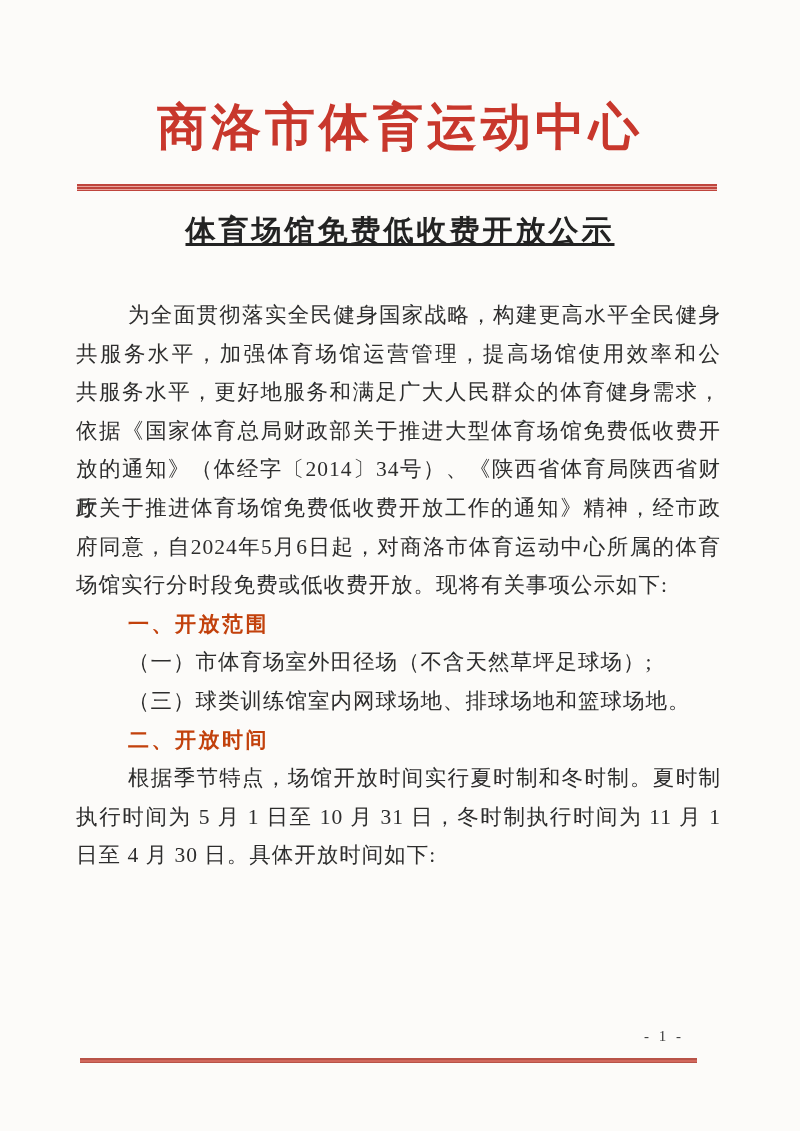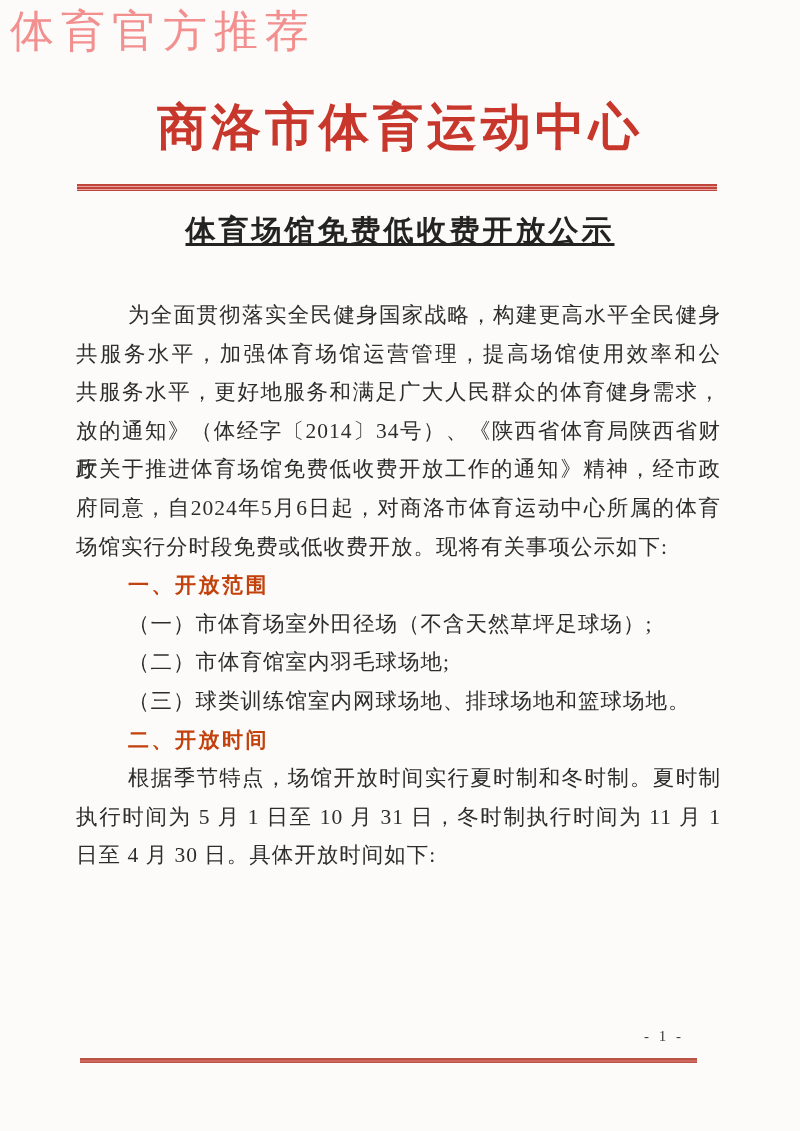--- a/index.html
+++ b/index.html
@@ -108,41 +108,40 @@
       #b85348 0 1.5px,
       var(--footer-line-red) 1.5px 3.5px,
       #b85348 3.5px 5px);
   }
 </style>
 </head>
 <body>
 
 <div class="page">
 
-  <div class="watermark">体育官方推荐</div>
 
   <div class="org-title">商洛市体育运动中心</div>
 
   <div class="title-rule"></div>
 
   <h1 class="doc-title">体育场馆免费低收费开放公示</h1>
 
   <div class="body">
     <div class="ln j ind">为全面贯彻落实全民健身国家战略，构建更高水平全民健身</div>
     <div class="ln j">共服务水平，加强体育场馆运营管理，提高场馆使用效率和公</div>
     <div class="ln j">共服务水平，更好地服务和满足广大人民群众的体育健身需求，</div>
+    <div class="ln j">依据《国家体育总局财政部关于推进大型体育场馆免费低收费开</div>
     <div class="ln j">放的通知》（体经字〔2014〕34号）、《陕西省体育局陕西省财政</div>
     <div class="ln j">厅关于推进体育场馆免费低收费开放工作的通知》精神，经市政</div>
     <div class="ln j">府同意，自2024年5月6日起，对商洛市体育运动中心所属的体育</div>
     <div class="ln">场馆实行分时段免费或低收费开放。现将有关事项公示如下:</div>
 
     <div class="ln sec ind">一、开放范围</div>
 
     <div class="ln ind">（一）市体育场室外田径场（不含天然草坪足球场）;</div>
-    <div class="ln ind">（二）市体育馆室内羽毛球场地;</div>
     <div class="ln ind">（三）球类训练馆室内网球场地、排球场地和篮球场地。</div>
 
     <div class="ln sec ind">二、开放时间</div>
 
     <div class="ln j ind">根据季节特点，场馆开放时间实行夏时制和冬时制。夏时制</div>
     <div class="ln j">执行时间为 5 月 1 日至 10 月 31 日，冬时制执行时间为 11 月 1</div>
     <div class="ln">日至 4 月 30 日。具体开放时间如下:</div>
   </div>
 
   <div class="page-num">- 1 -</div>

